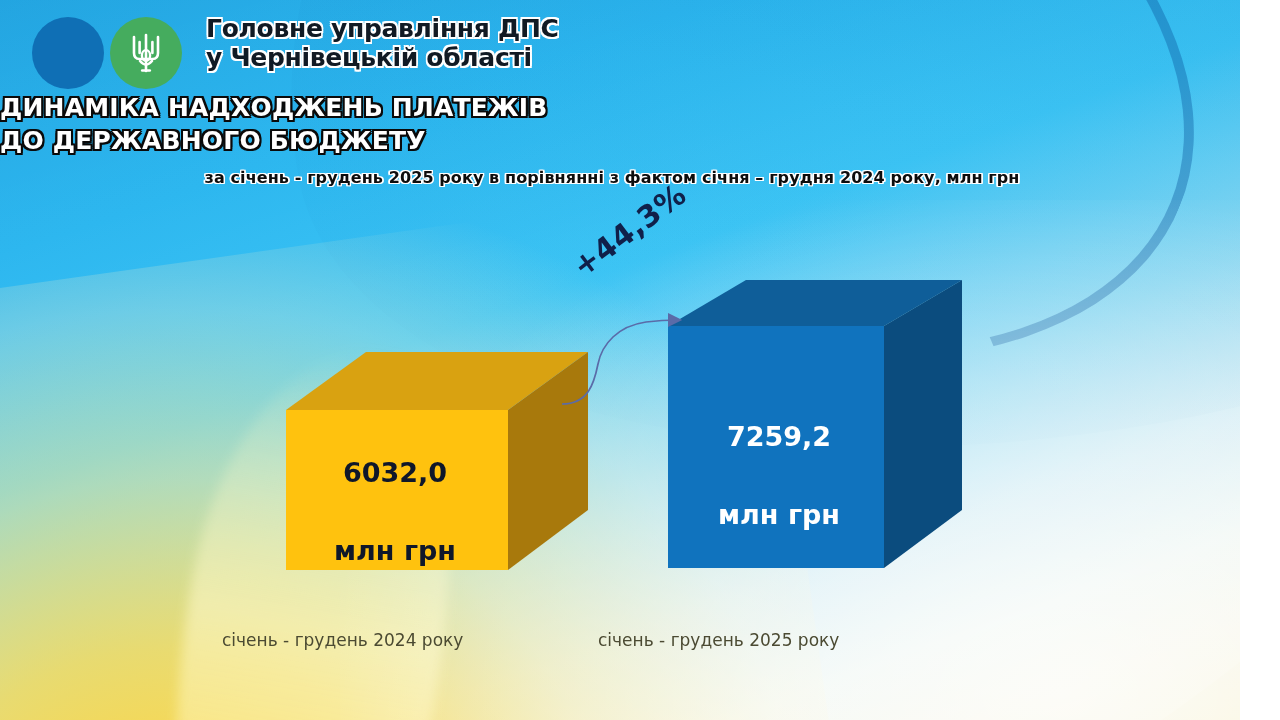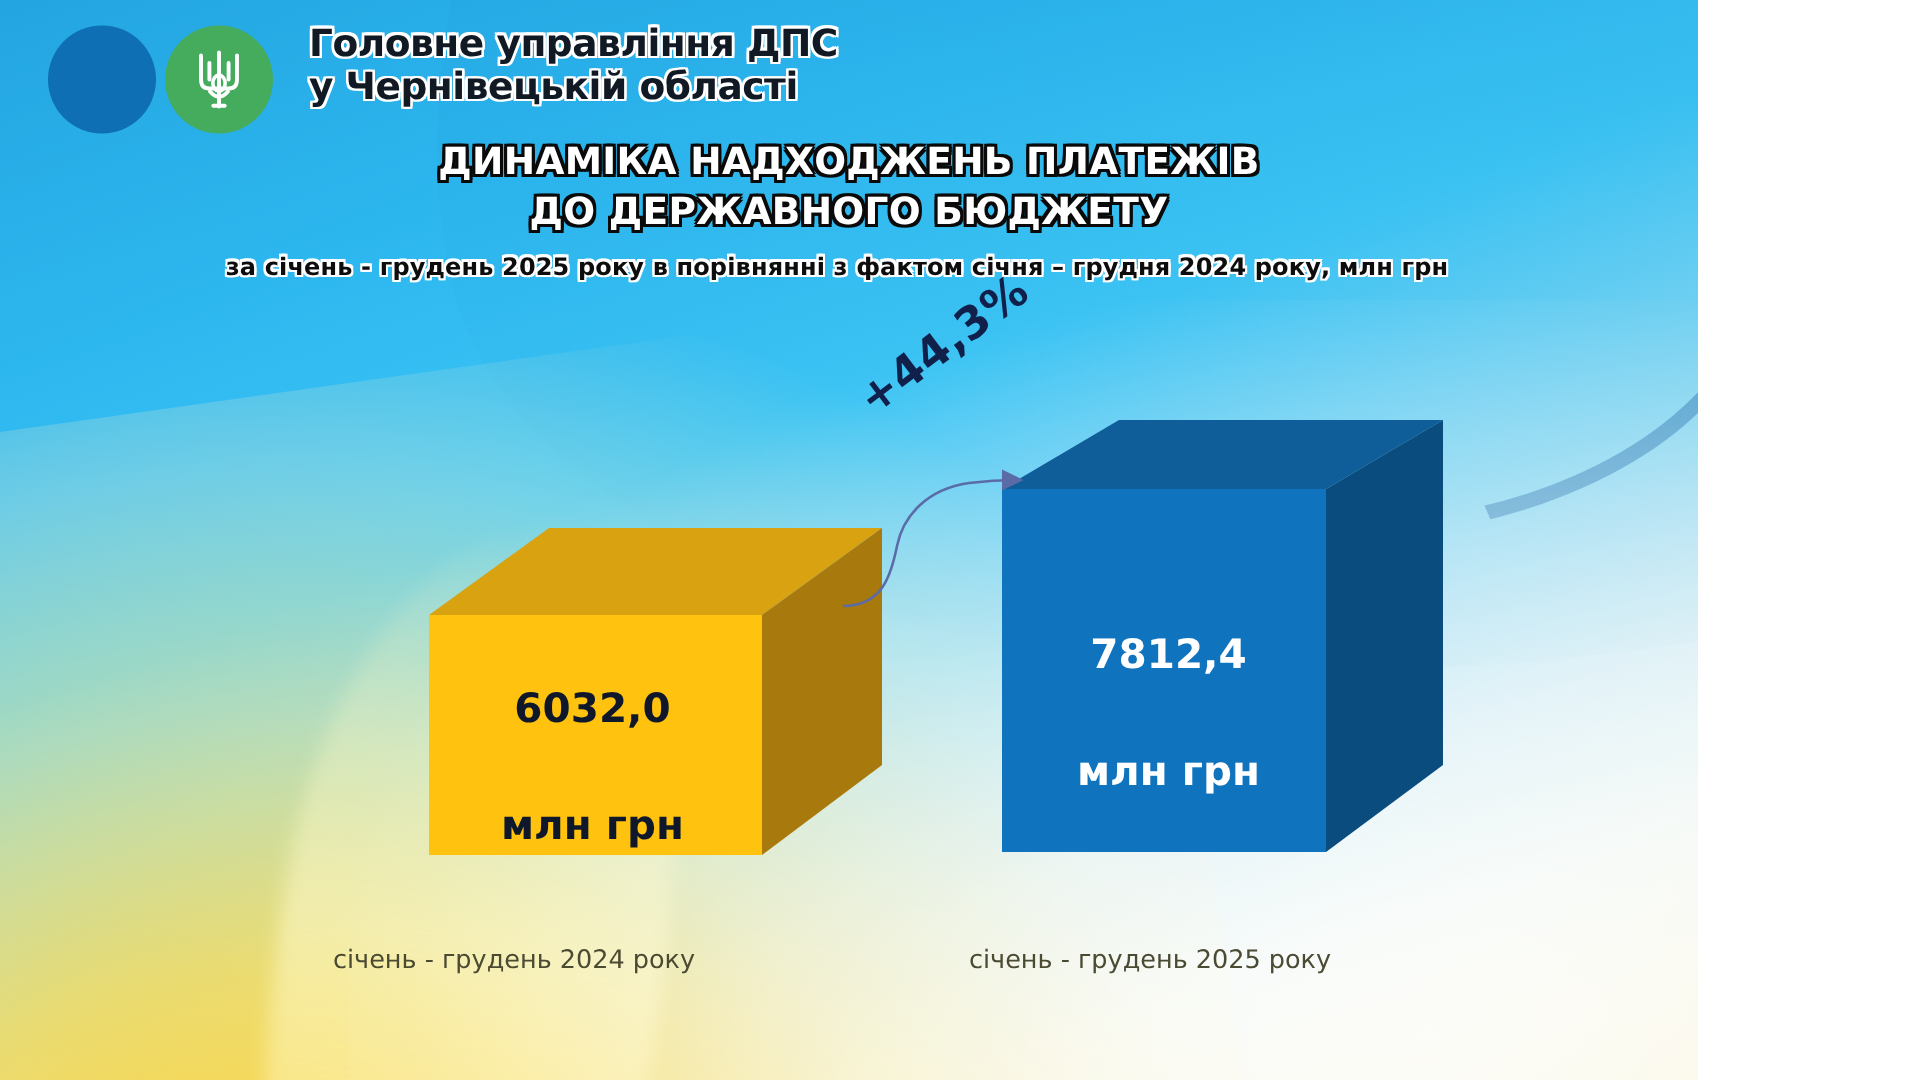--- a/index.html
+++ b/index.html
@@ -6,21 +6,21 @@
   * { margin:0; padding:0; box-sizing:border-box; }
 
   html, body {
     width:1280px; height:720px;
     overflow:hidden;
     font-family:"Liberation Sans", sans-serif;
   }
 
   #slide {
     position:relative;
-    width:1132px; height:720px;
+    width:1240px; height:720px;
     overflow:hidden;
     background:#18a8e8;
     padding-left:40px;
   }
 
   
   .bg-base {
     position:absolute; inset:0;
     background:
       linear-gradient(160deg,
@@ -118,21 +118,21 @@
       -1.6px -1.6px 0 #ffffff,  1.6px -1.6px 0 #ffffff,
       -1.6px  1.6px 0 #ffffff,  1.6px  1.6px 0 #ffffff,
       -1.6px 0 0 #ffffff, 1.6px 0 0 #ffffff,
        0 -1.6px 0 #ffffff, 0 1.6px 0 #ffffff;
     white-space:pre-line;
   }
 
   
   .main-title {
     position:absolute; left:0; right:0; top:92px;
-    text-align:center;
+    text-align:left;
     font-family:"DejaVu Sans", sans-serif;
     font-size:25px; font-weight:bold;
     line-height:1.3;
     color:#ffffff;
     letter-spacing:0.2px;
     text-shadow:
       -2px -2px 0 #0a0a0a,  2px -2px 0 #0a0a0a,
       -2px  2px 0 #0a0a0a,  2px  2px 0 #0a0a0a,
       -2px 0 0 #0a0a0a, 2px 0 0 #0a0a0a,
        0 -2px 0 #0a0a0a, 0 2px 0 #0a0a0a;
@@ -190,21 +190,21 @@
 
   
   .axis-caption {
     position:absolute;
     font-family:"DejaVu Sans", sans-serif;
     font-size:17px;
     color:#4b4a32;
     white-space:nowrap;
   }
   .cap-2024 { left:222px; top:630px; }
-  .cap-2025 { left:598px; top:630px;margin-left:48px; }
+  .cap-2025 { left:598px; top:630px; }
 </style>
 </head>
 <body>
 
 <div id="slide">
 
   <div class="bg-base"></div>
   <div class="bg-swoosh-1"></div>
   <div class="bg-swoosh-2"></div>
   <div class="bg-arc"></div>
@@ -255,21 +255,21 @@
     <svg width="320" height="300" viewBox="0 0 320 300">
 
       <polygon points="10,48 88,2 304,2 226,48" fill="#0F5E99"></polygon>
 
       <polygon points="226,48 304,2 304,232 226,290" fill="#0B4C7E"></polygon>
 
       <rect x="10" y="48" width="216" height="242" fill="#1073BE"></rect>
     </svg>
   </div>
   <div class="cube-label label-2025">
-    <span>7812,4</span><br>
+    <span>7259,2</span><br>
     <span>млн грн</span>
   </div>
 
   <div class="arrow-svg">
     <svg width="160" height="110" viewBox="0 0 160 110">
       <defs>
         <marker id="ah" markerWidth="9" markerHeight="9" refX="6" refY="4.2" orient="auto">
           <path d="M0,0 L8.5,4.2 L0,8.4 Z" fill="#5a6ba8"></path>
         </marker>
       </defs>

